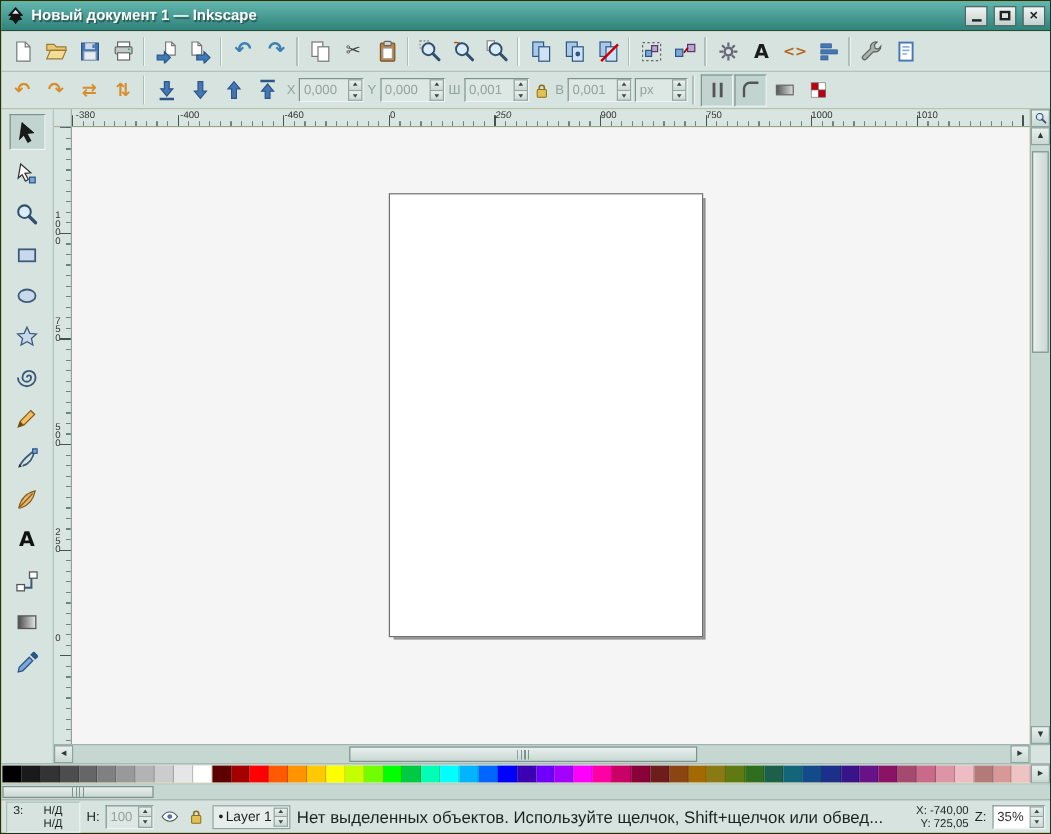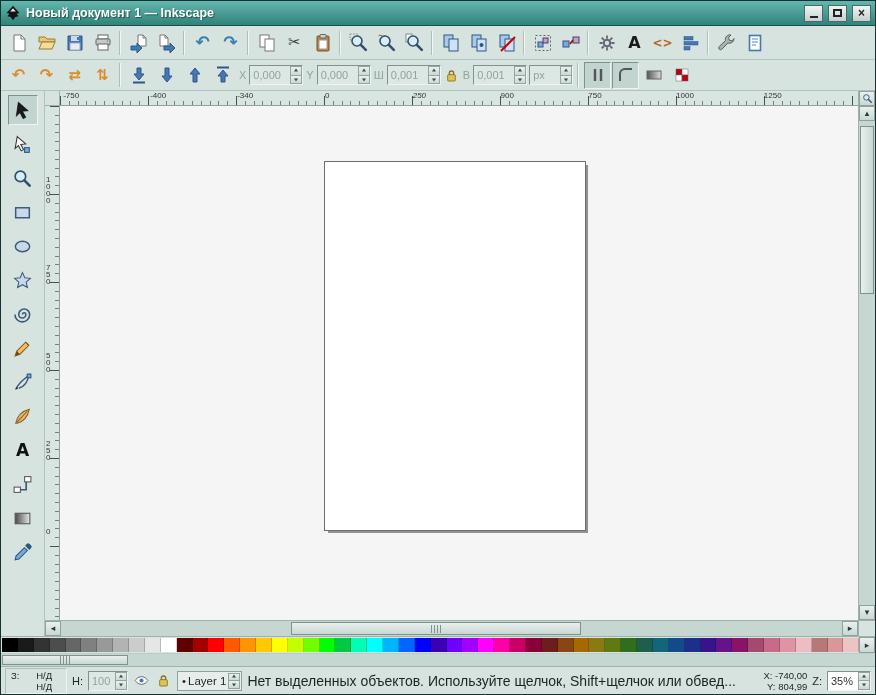--- a/index.html
+++ b/index.html
@@ -560,29 +560,29 @@
               <path d="M12.5 3.5L14 2a1.8 1.8 0 0 1 2.8 0L18 3.2a1.8 1.8 0 0 1 0 2.8l-1.5 1.5z" fill="#2c5687"></path>
             </svg>
           </span>
         </button>
       </div>
 
     <div class="center">
       <div class="ruler-row">
         <div class="ruler-corner"></div>
         <div class="hruler" id="hruler">
-            <span class="hlabel" style="left: 0.4%;">-750</span>
+            <span class="hlabel" style="left: 0.4%;">-380</span>
             <span class="hlabel" style="left: 11.3%;">-400</span>
-            <span class="hlabel" style="left: 22.2%;">-340</span>
+            <span class="hlabel" style="left: 22.2%;">-460</span>
             <span class="hlabel" style="left: 33.2%;">0</span>
             <span class="hlabel" style="left: 44.2%; font-style: italic;">250</span>
             <span class="hlabel" style="left: 55.2%;">900</span>
             <span class="hlabel" style="left: 66.2%;">750</span>
             <span class="hlabel" style="left: 77.2%;">1000</span>
-            <span class="hlabel" style="left: 88.2%;">1250</span>
+            <span class="hlabel" style="left: 88.2%;">1010</span>
           </div>
       </div>
       <div class="mid">
         <div class="vruler" id="vruler">
             <span class="vlabel" style="top: 70px;">1
 0
 0
 0</span>
             <span class="vlabel" style="top: 158px;">7
 5
@@ -736,21 +736,21 @@
       <span>•</span>
       <span>Layer 1</span>
       <span class="spin">
           <i class="su"></i>
           <i class="sd"></i>
         </span>
     </div>
     <div class="message">Нет выделенных объектов. Используйте щелчок, Shift+щелчок или обвед...</div>
     <div class="coords">
       <div>X: -740,00</div>
-      <div>Y: 804,99</div>
+      <div>Y: 725,05</div>
     </div>
     <span class="sb-label">Z:</span>
     <span class="entry zoom">
         <input readonly="" value="35%" style="">
         <span class="spin">
           <i class="su"></i>
           <i class="sd"></i>
         </span>
       </span>
   </div>

